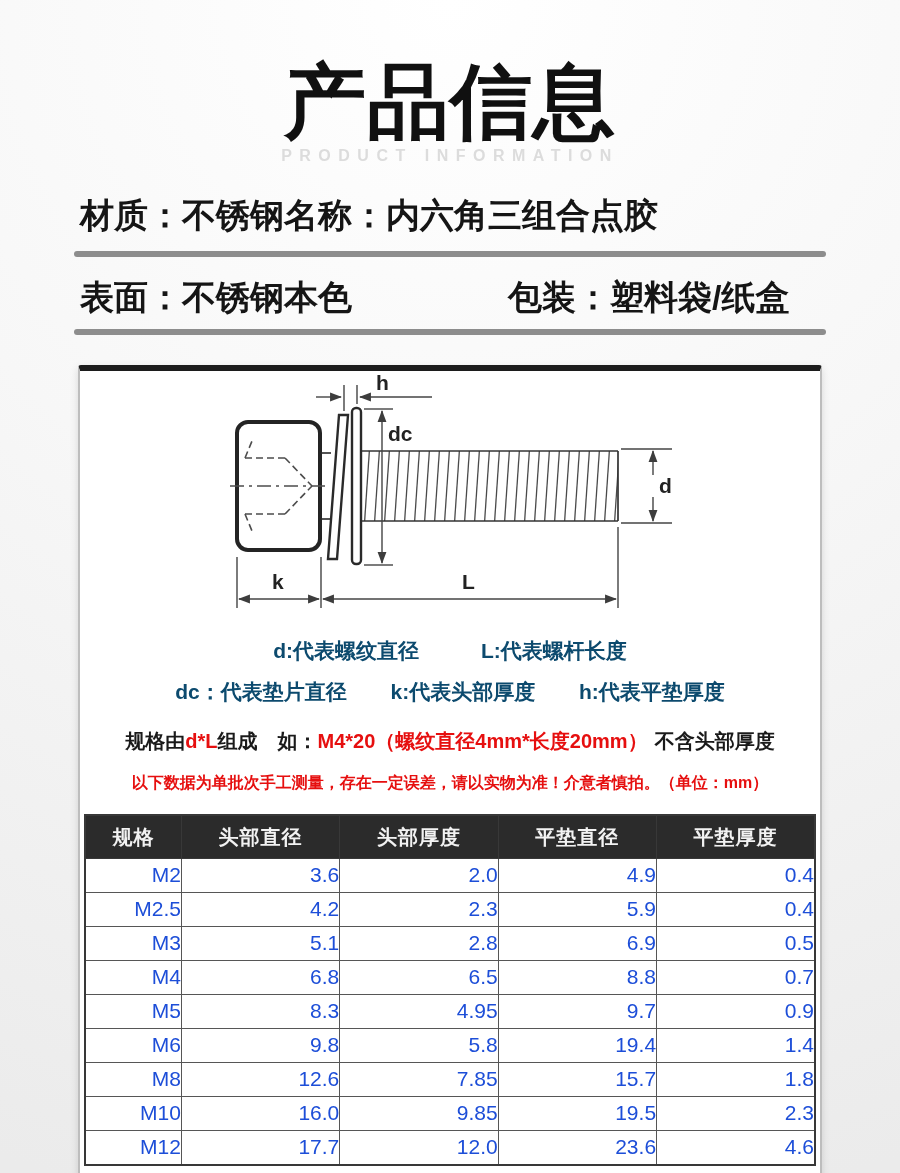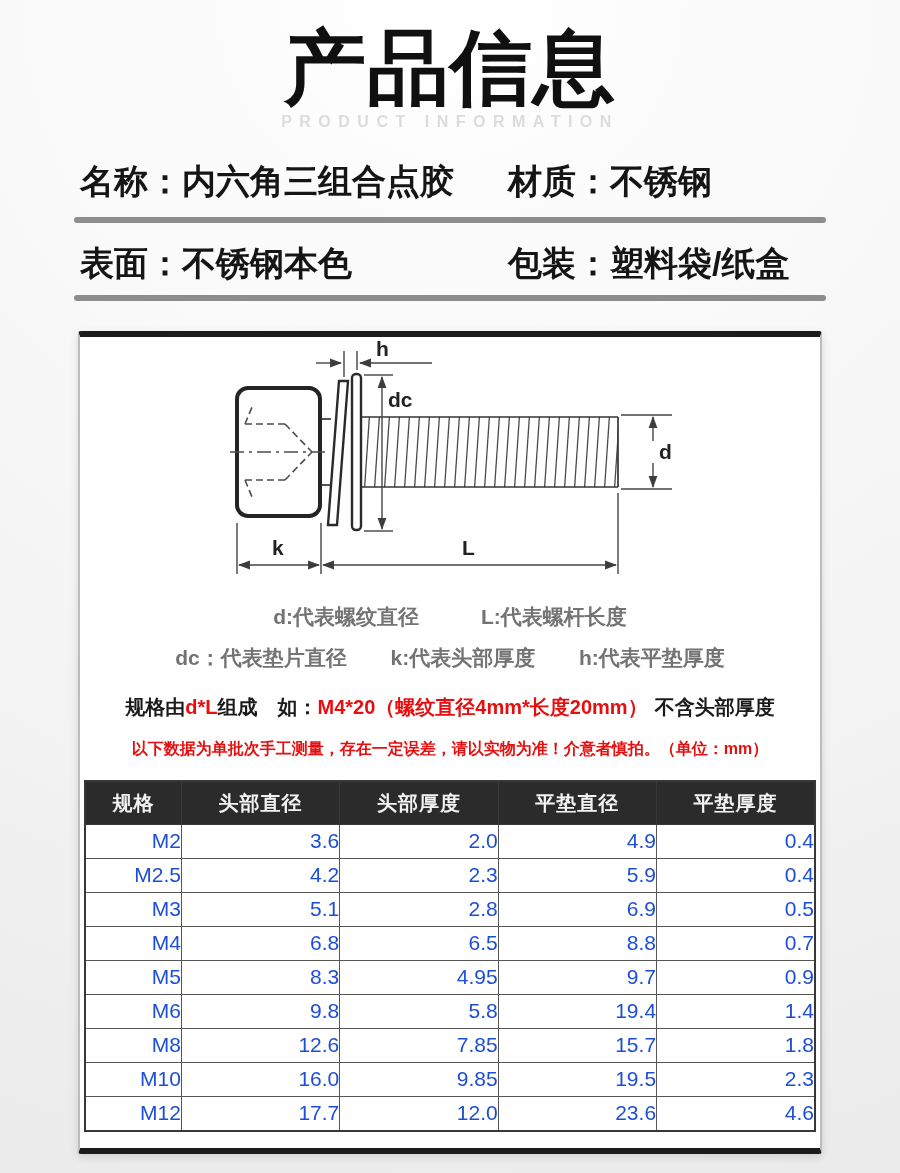--- a/index.html
+++ b/index.html
@@ -4,21 +4,21 @@
 <style>
   html, body { margin:0; padding:0; }
   body {
     width:900px; height:1173px;
     font-family:"Liberation Sans","DejaVu Sans",sans-serif;
     background: radial-gradient(145% 105% at 50% 0%, #ffffff 0%, #f7f7f7 45%, #ebebeb 100%);
     overflow:hidden;
   }
 
   
-  .header { padding-top:26px; text-align:center; }
+  .header { padding-top:60px; text-align:center; }
   .title {
     margin:0; font-size:82px; line-height:1.02; font-weight:900;
     color:#101010; letter-spacing:1px;
   }
   .subtitle {
     margin-top:3px; font-size:16px; font-weight:700;
     color:#dcdcdc; letter-spacing:7.5px;
   }
 
   
@@ -37,21 +37,21 @@
   
   .card {
     margin:30px 78px 0; background:#ffffff;
     border-top:6px solid #1c1c1c; border-bottom:6px solid #1c1c1c;
     border-left:2px solid #bdbdbd; border-right:2px solid #bdbdbd;
     border-radius:3px; box-shadow:0 3px 9px rgba(0,0,0,.13);
     padding-bottom:16px;
   }
   .diagram { display:block; width:740px; height:258px; margin:4px auto 0; }
 
-  .legend-row { text-align:center; font-size:21px; font-weight:700; color:#737373; }
+  .legend-row { text-align:center; font-size:21px; font-weight:700; color:#0c4a6e; }
   .legend-row1 { margin-top:4px; }
   .legend-row2 { margin-top:13px; }
   .gap-l { margin-left:56px; }
   .gap-m { margin-left:38px; }
 
   .spec-line { margin-top:22px; text-align:center; font-size:20px; font-weight:800; color:#1a1a1a; white-space:nowrap; }
   .red { color:#e60f0f; }
   .spec-suffix { margin-left:7px; }
 
   .warning { margin-top:18px; text-align:center; font-size:16px; font-weight:700; color:#e60f0f; }
@@ -74,27 +74,27 @@
 </head>
 <body>
 
 <div class="header">
   <h1 class="title">产品信息</h1>
   <div class="subtitle">PRODUCT INFORMATION</div>
 </div>
 
 <div class="info">
   <div class="info-row">
+    <div class="pair">
+      <span>材质：</span>
+      <span>不锈钢</span>
+    </div>
     <div class="pair pair-first">
       <span>名称：</span>
       <span>内六角三组合点胶</span>
-    </div>
-    <div class="pair">
-      <span>材质：</span>
-      <span>不锈钢</span>
     </div>
   </div>
   <div class="divider divider-1"></div>
   <div class="info-row row-2">
     <div class="pair pair-first">
       <span>表面：</span>
       <span>不锈钢本色</span>
     </div>
     <div class="pair">
       <span>包装：</span>

